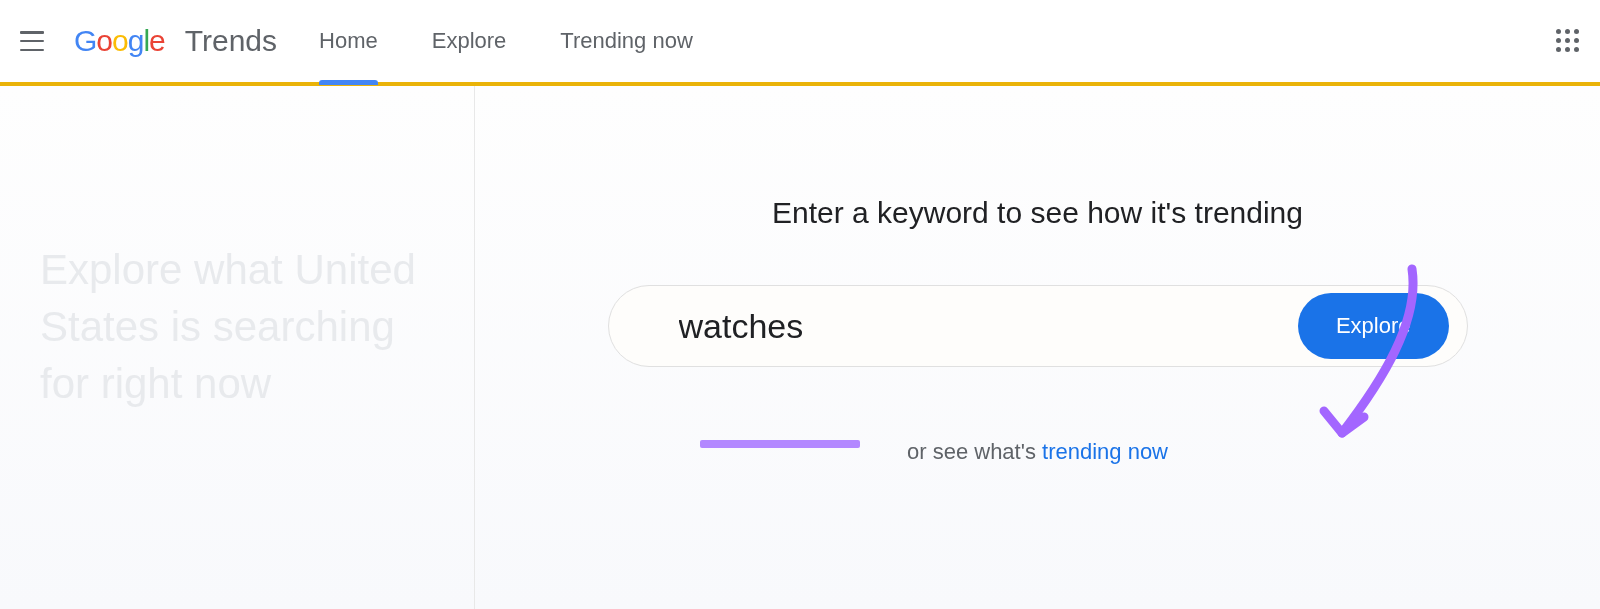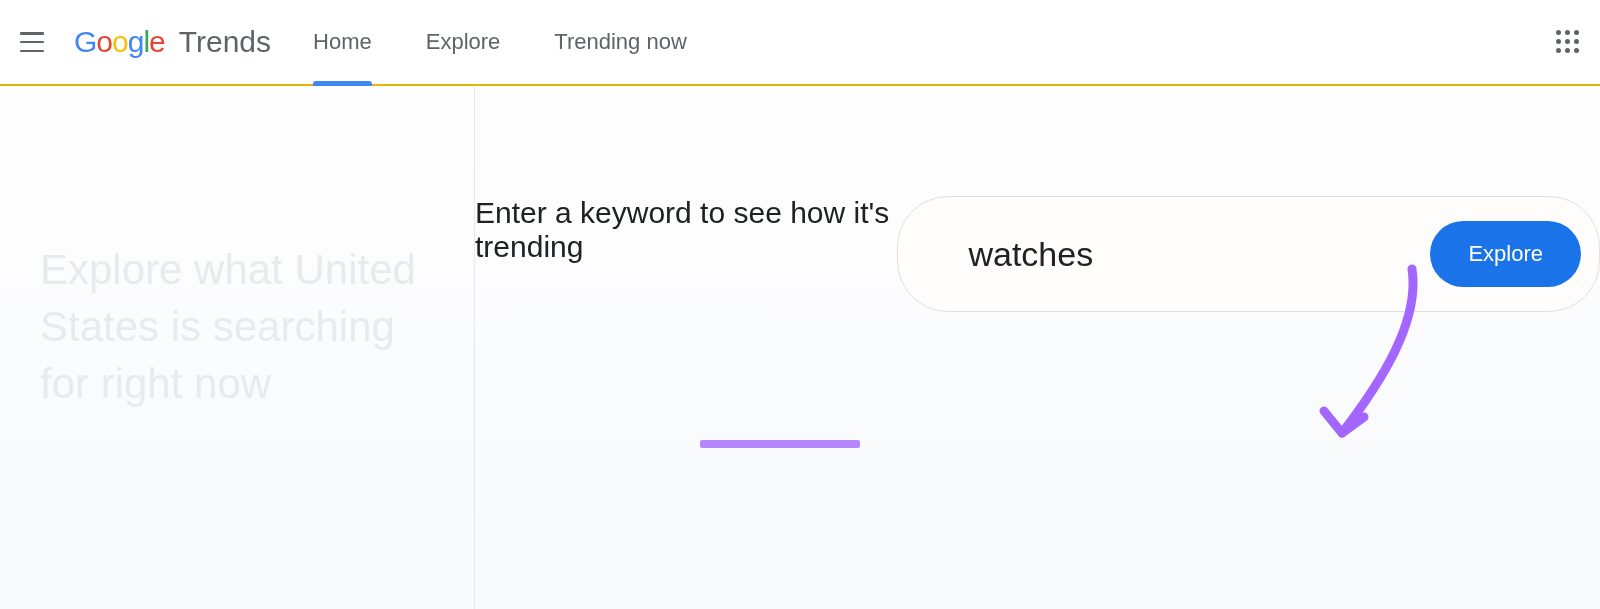--- a/index.html
+++ b/index.html
@@ -15,21 +15,21 @@
       background: #fff;
       overflow: hidden;
     }
 
     
     .header {
       display: flex;
       align-items: center;
       height: 86px;
       padding: 0 20px;
-      border-bottom: 2px solid #eab308;
+      border-bottom: 4px solid #eab308;
     }
 
     .menu-icon {
       width: 24px;
       height: 24px;
       display: flex;
       flex-direction: column;
       justify-content: space-between;
       cursor: pointer;
       margin-right: 30px;
@@ -55,21 +55,21 @@
     .logo-google .g1 { color: #4285F4; }
     .logo-google .o1 { color: #EA4335; }
     .logo-google .o2 { color: #FBBC05; }
     .logo-google .g2 { color: #4285F4; }
     .logo-google .l  { color: #34A853; }
     .logo-google .e  { color: #EA4335; }
     .logo-trends {
       font-size: 30px;
       font-weight: 400;
       color: #5f6368;
-      margin-left: 14px;
+      margin-left: 20px;
     }
 
     .nav {
       display: flex;
       gap: 50px;
     }
     .nav-item {
       font-size: 22px;
       color: #5f6368;
       font-weight: 500;
@@ -134,35 +134,36 @@
     .hero-text {
       font-size: 42px;
       font-weight: 500;
       color: #e8eaed;
       line-height: 1.35;
     }
 
     .right-panel {
       flex: 1;
       display: flex;
-      flex-direction: row;
+      flex-direction: column;
+      align-items: center;
       padding-top: 110px;
       position: relative;
     }
 
     .prompt-text {
       font-size: 30px;
       color: #202124;
       font-weight: 400;
       margin-bottom: 55px;
     }
 
     .search-container {
       width: 860px;
-      height: 116px;
+      height: 82px;
       border: 1px solid #e0e0e0;
       border-radius: 51px;
       background: #fefdfb;
       display: flex;
       align-items: center;
       padding: 0 18px 0 70px;
       position: relative;
     }
 
     .search-input {
@@ -260,20 +261,23 @@
   </div>
 
   <div class="right-panel">
     <div class="prompt-text">Enter a keyword to see how it's trending</div>
 
     <div class="search-container">
       <input class="search-input" type="text" value="watches" style="">
       <button class="explore-btn">Explore</button>
     </div>
 
+    <div class="or-line">
+      <span>or see what's </span><a href="#">trending now</a>
+    </div>
 
     <svg class="arrow-annotation" width="120" height="200" viewBox="0 0 120 200">
       <path d="M110 8 C 118 60, 80 120, 40 172" stroke="#a366ff" stroke-width="9" fill="none" stroke-linecap="round"></path>
       <path d="M40 172 L22 150 M40 172 L62 156" stroke="#a366ff" stroke-width="9" fill="none" stroke-linecap="round"></path>
     </svg>
   </div>
 
   <div class="underline-annotation"></div>
 </div>
 

